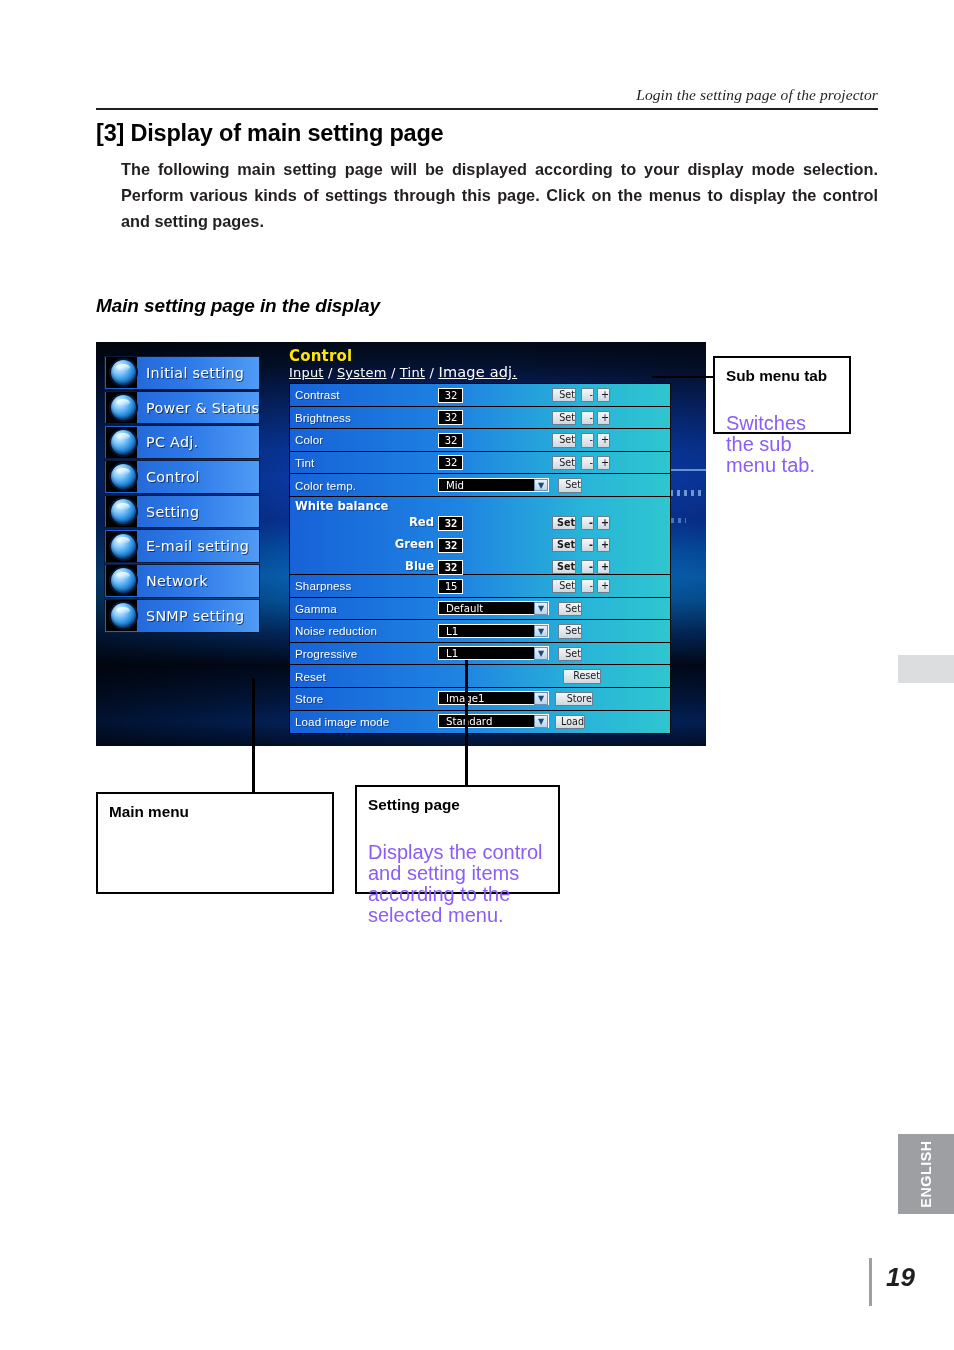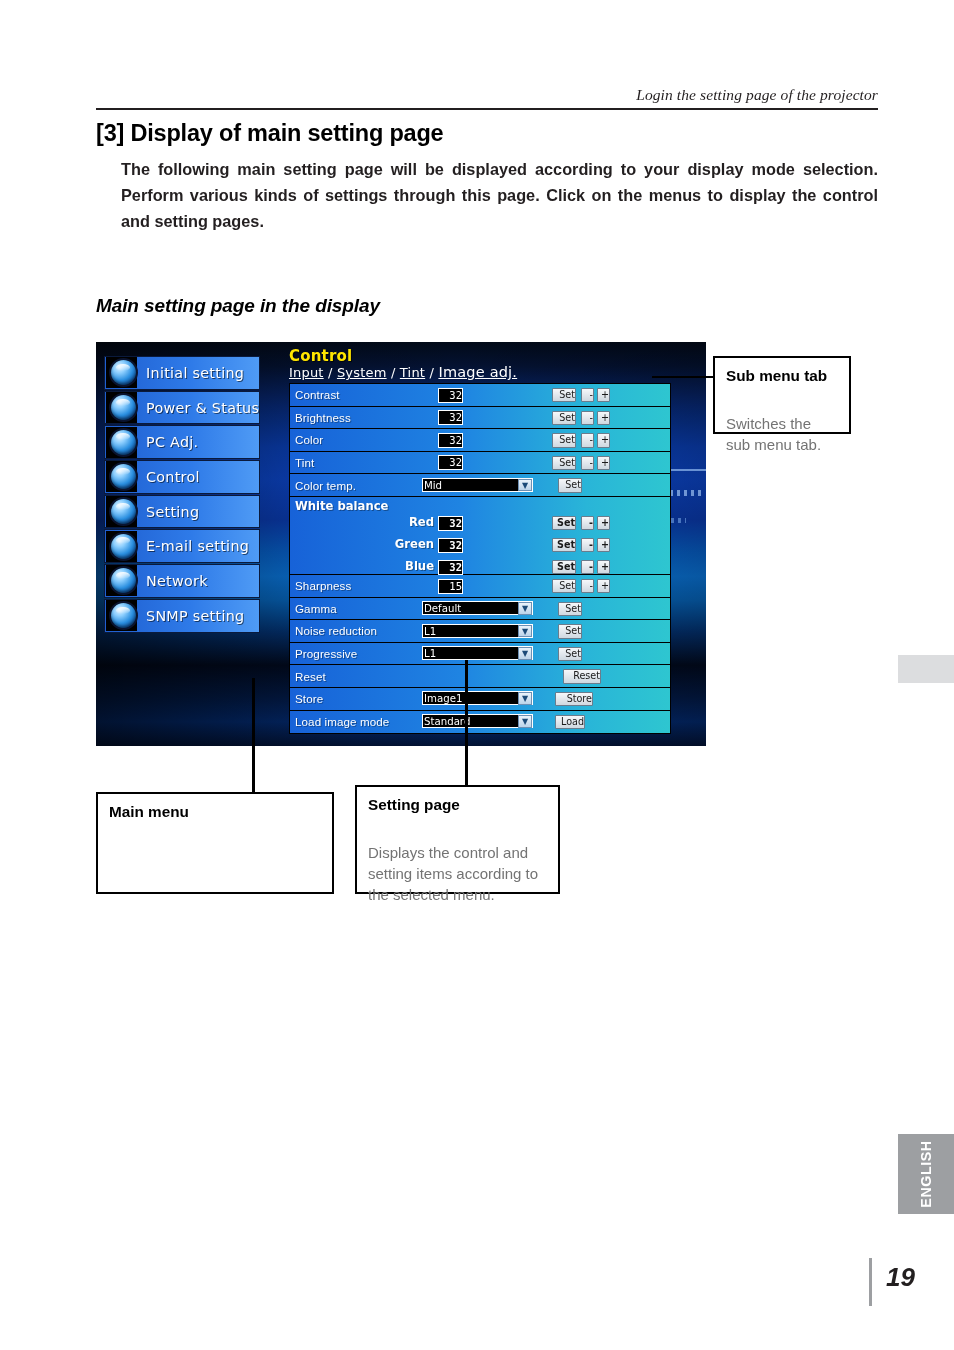--- a/index.html
+++ b/index.html
@@ -236,37 +236,37 @@
     top: 3.6px;
     width: 25px;
     height: 15px;
     background: #000;
     border: 1.4px solid #fff;
     box-sizing: border-box;
     color: #fff;
     font-size: 10.5px;
     font-family: "DejaVu Sans Mono", monospace;
     line-height: 13px;
-    text-align: right;
+    text-align: center;
     padding-left: 1px;
   }
   .sel {
     position: absolute;
-    left: 132px;
+    left: 148px;
     top: 3.4px;
     width: 111px;
     height: 14px;
     background: #000;
     border: 1.4px solid #fff;
     box-sizing: border-box;
     color: #fff;
     font-size: 10.2px;
     font-family: "DejaVu Sans", sans-serif;
     line-height: 13px;
-    padding-left: 1px;
+    padding-left: 7px;
   }
   .sel .arrow {
     position: absolute;
     right: 0px; top: 0px;
     width: 14px; height: 12.6px;
     background: linear-gradient(to bottom,#eaf3fb,#bcd4ea);
     border: 1px solid #6e90b4;
     box-sizing: border-box;
     color: #1b4a78;
     font-size: 8px;
@@ -331,23 +331,23 @@
     box-sizing: border-box;
     padding: 9px 10px 9px 11px;
   }
   .callout .ttl {
     font-size: 15.3px;
     font-weight: bold;
     color: #000;
     margin-bottom: 1px;
   }
   .callout .txt {
-    font-size: 15px;
+    font-size: 20px;
     line-height: 21px;
-    color: #737373;
+    color: #8b5cf6;
     margin-top: 28px;
   }
   #callout-submenu { left: 713px; top: 356px; width: 138px; height: 78px; }
   #callout-mainmenu { left: 96px; top: 792px; width: 238px; height: 102px; }
   #callout-settingpage { left: 355px; top: 785px; width: 205px; height: 109px; }
 
   .lead { position: absolute; background: #000; }
   #lead-submenu-h { left: 652px; top: 376px; width: 62px; height: 2.4px; }
   #lead-mainmenu-v { left: 252px; top: 678px; width: 2.6px; height: 115px; }
   #lead-settingpage-v { left: 465px; top: 660px; width: 2.6px; height: 126px; }

